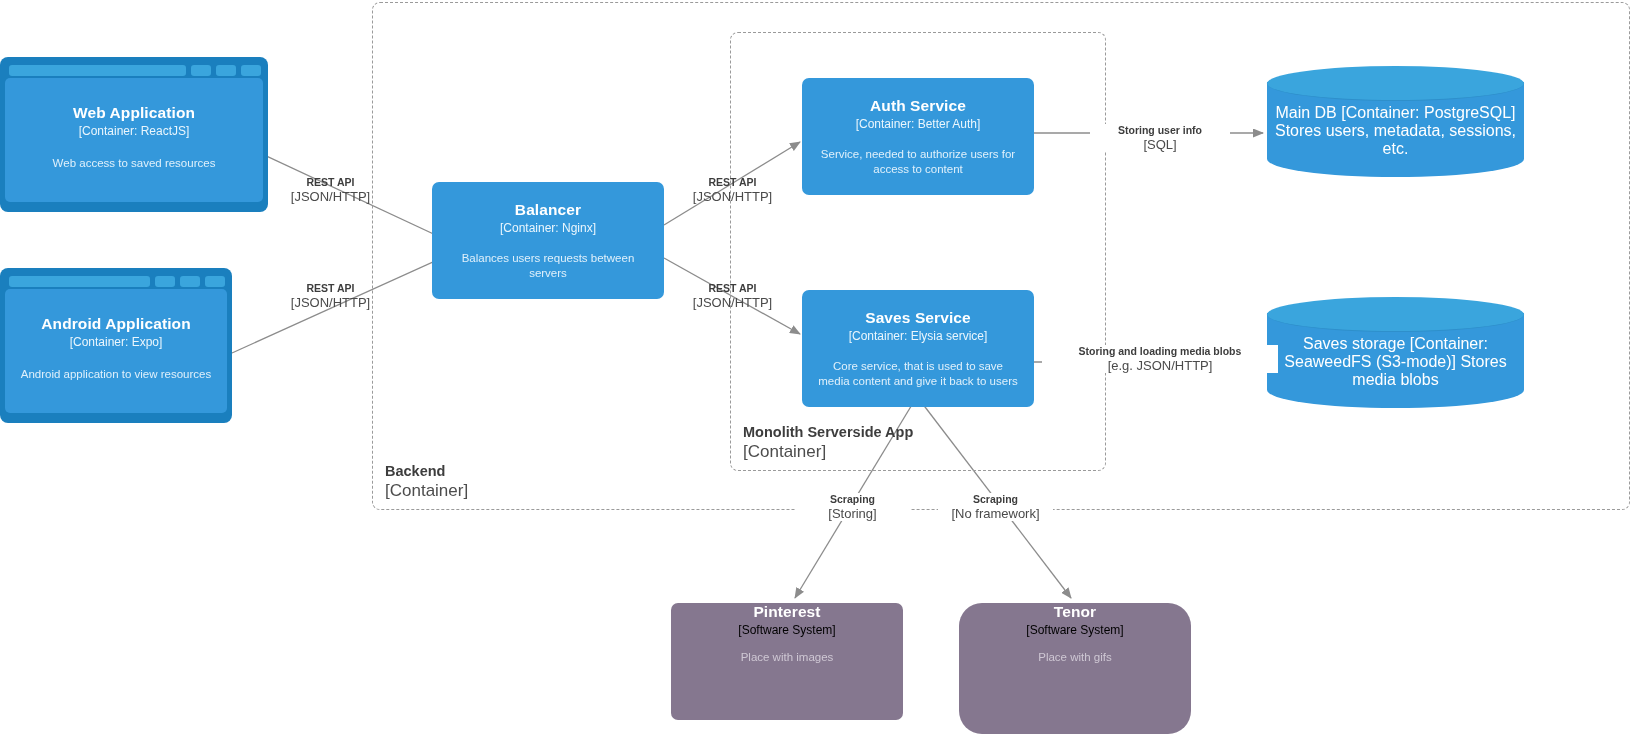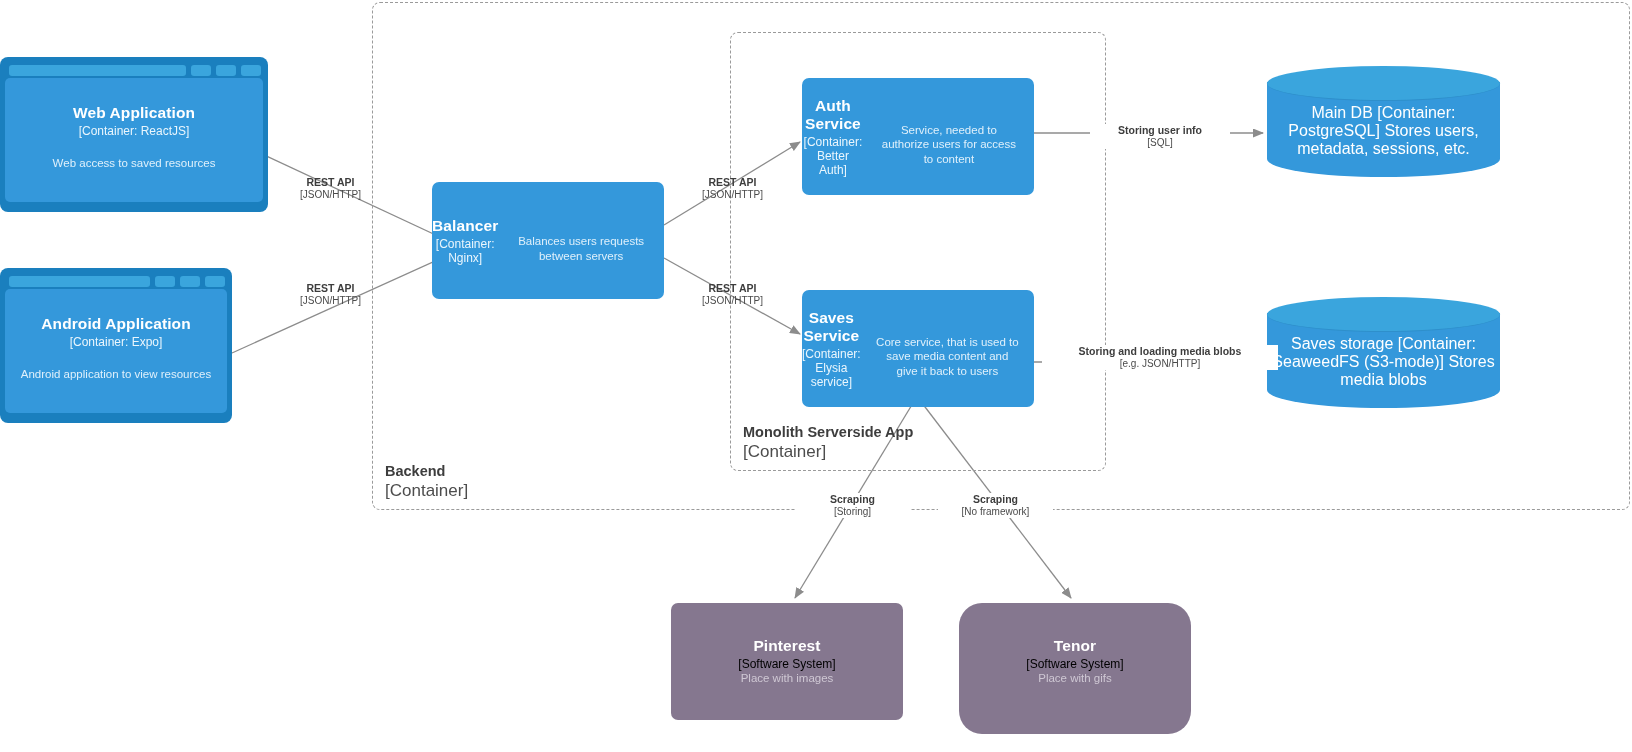--- a/index.html
+++ b/index.html
@@ -117,45 +117,45 @@
     margin-top: -6px;
   }
   .browser .screen .desc {
     margin-top: 18px;
   }
 
   
   .plain {
     background: #3498db;
     display: flex;
-    flex-direction: row;
+    flex-direction: column;
     justify-content: center;
     align-items: center;
     border-radius: 7px;
   }
   .plain .desc {
     margin-top: 16px;
   }
 
   
   .external {
     background: #85778f;
     display: flex;
     flex-direction: column;
     justify-content: flex-start;
     align-items: center;
     border-radius: 7px;
-    padding-top: 34px;
   }
   .external .subtitle { color: #000000; }
-  .external .desc { color: #cfc8d4; margin-top: 0; }
+  .external .desc { color: #cfc8d4; margin-top: 13px; }
 
   
   .cylinder {
     position: absolute;
+    padding-left: 24px;
   }
   .cylinder .cyl-body {
     position: absolute;
     left: 0;
     right: 0;
     top: 16px;
     bottom: 0;
     background: #3498db;
     border-radius: 0 0 50% 50% / 0 0 18px 18px;
   }
@@ -185,21 +185,21 @@
     line-height: 1.2;
     white-space: nowrap;
   }
   .edge-label .el-main {
     font-size: 10.5px;
     font-weight: bold;
     color: #3d3d3d;
     display: block;
   }
   .edge-label .el-sub {
-    font-size: 10px;
+    font-size: 13px;
     color: #4a4a4a;
     display: block;
   }
 </style>
 </head>
 <body>
 
 <div id="canvas">
 
   <svg class="edges" viewBox="0 0 1632 752">

